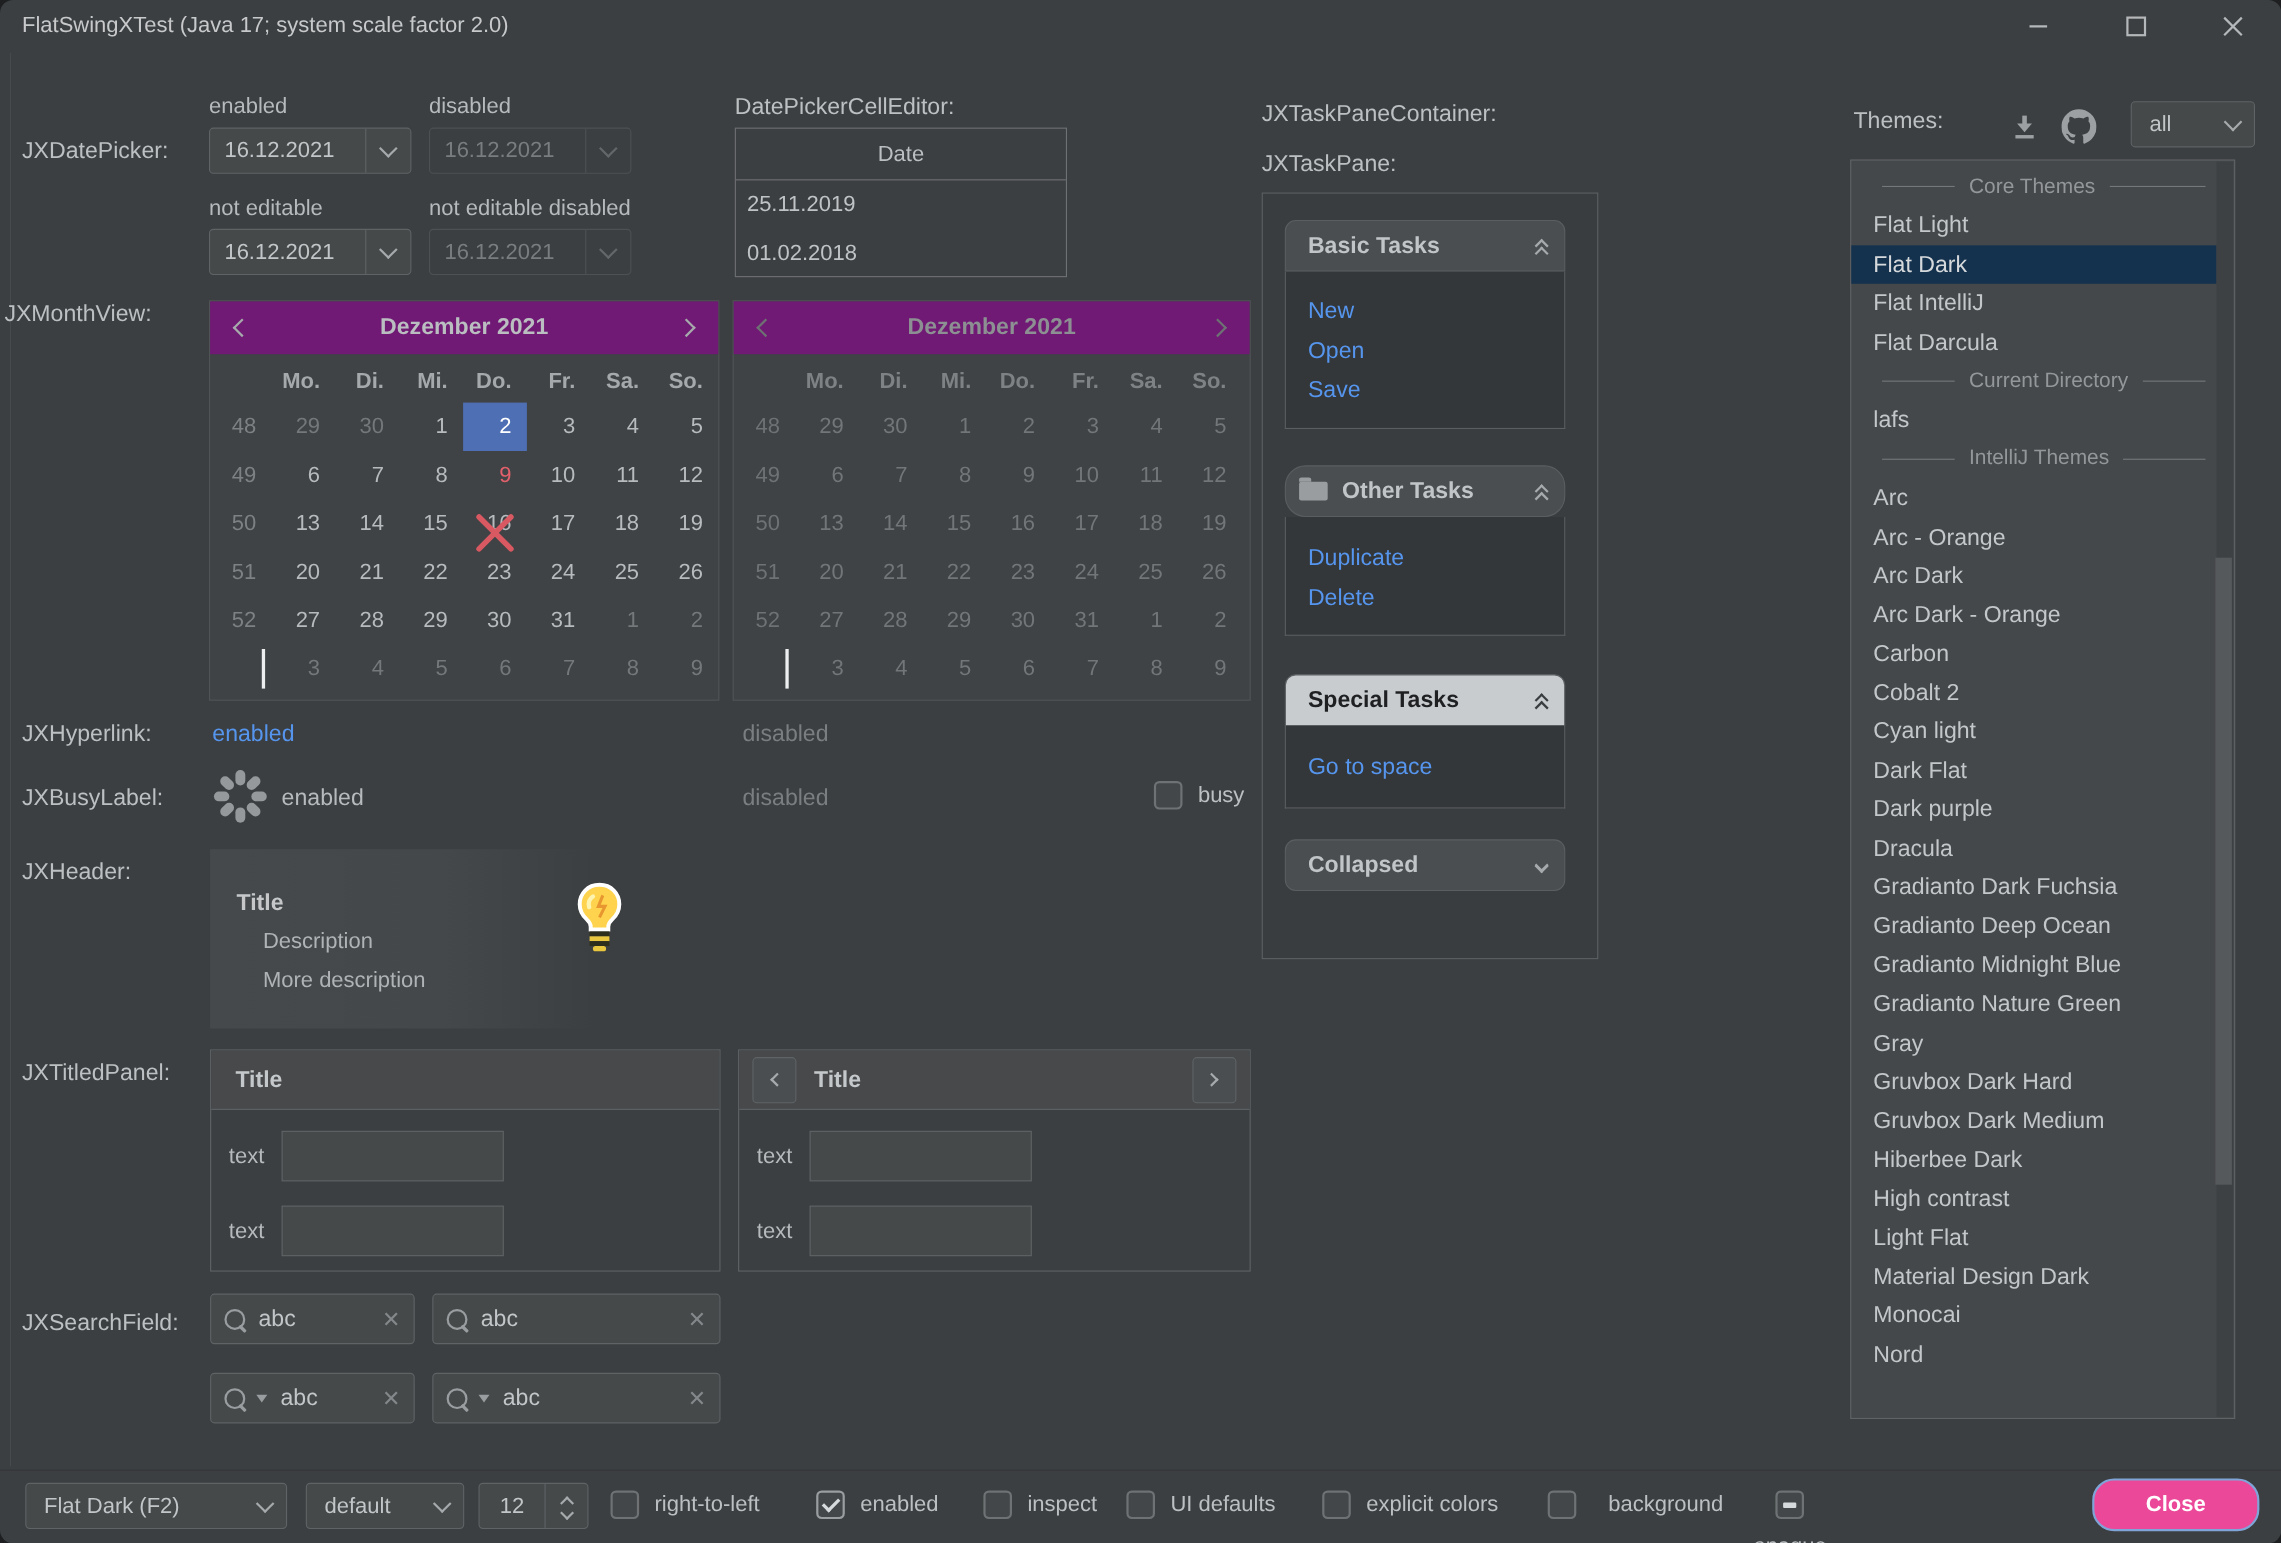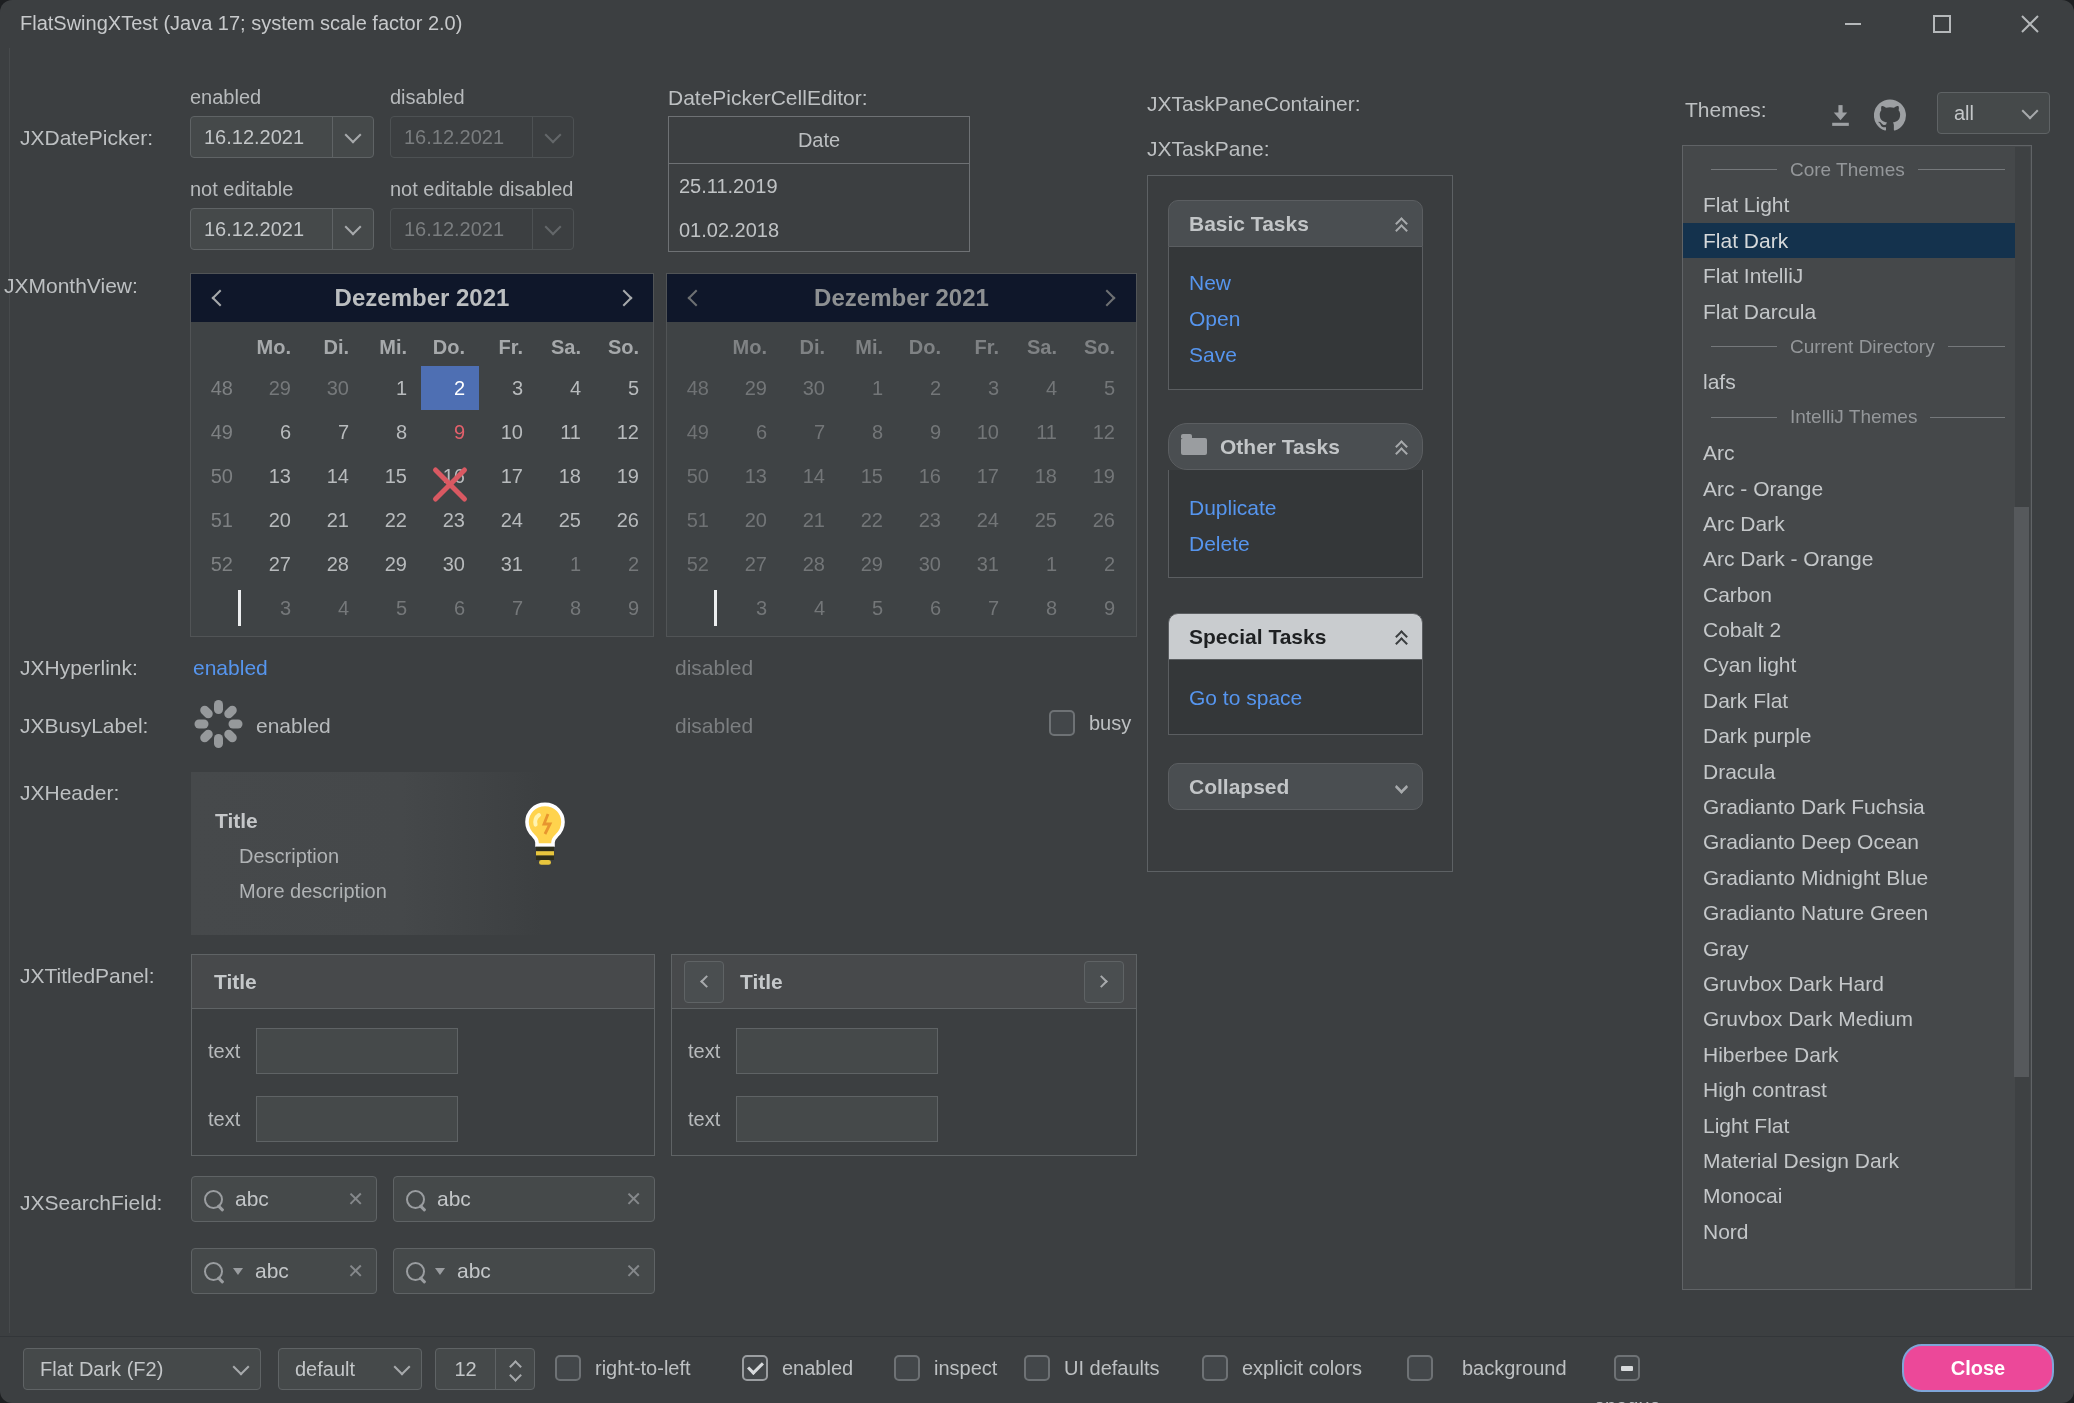--- a/index.html
+++ b/index.html
@@ -31,22 +31,22 @@
   .chev.sm{width:7px;height:7px;border-width:2px;}
   .dblchev{display:flex;flex-direction:column;align-items:center;}
   .dblchev .chev{margin:-2px 0;}
   .dblchev .chev.up{margin:2px 0 -4px 0;}
   
   .tbl{position:absolute;border:1px solid #6e7174;box-sizing:border-box;background:#3c3f41;}
   .tbl-h{height:46px;line-height:46px;text-align:center;color:#bcbfc1;font-size:20px;border-bottom:1px solid #6e7174;}
   .tbl-r{height:44px;line-height:44px;padding-left:10px;font-size:20px;color:#c0c3c5;}
   
   .mv{position:absolute;background:#3f4345;border:1px solid #515456;box-sizing:border-box;}
-  .mv-head{height:48px;background:#0f172a;display:flex;align-items:center;justify-content:space-between;
-    padding:0 18px;font-weight:bold;font-size:24px;color:#bbbec0;}
+  .mv-head{height:48px;background:#701a75;display:flex;align-items:center;justify-content:space-between;
+    padding:0 18px;font-weight:bold;font-size:21px;color:#bbbec0;}
   .mv-grid{display:grid;grid-template-columns:54px repeat(7,58px);padding:6px 0 0 2px;}
   .mv-dh{height:38px;line-height:38px;text-align:right;padding-right:14px;font-weight:bold;color:#a6a9ab;font-size:20px;}
   .mv-wk{height:44px;line-height:44px;text-align:right;padding-right:14px;color:#7e8183;font-size:20px;position:relative;}
   .mv-day{height:44px;line-height:44px;text-align:right;padding-right:14px;color:#b8bbbd;font-size:20px;position:relative;}
   .mv-day.dim{color:#75787a;}
   .mv-day.sel{background:#4e6fb3;color:#fff;}
   .mv-day.red{color:#e2606b;}
   .xmark{position:absolute;left:2px;top:4px;width:52px;height:52px;pointer-events:none;}
   .xmark::before,.xmark::after{content:'';position:absolute;left:4px;top:24px;width:46px;height:5px;background:#d95962;border-radius:3px;}
   .xmark::before{transform:rotate(45deg);}

